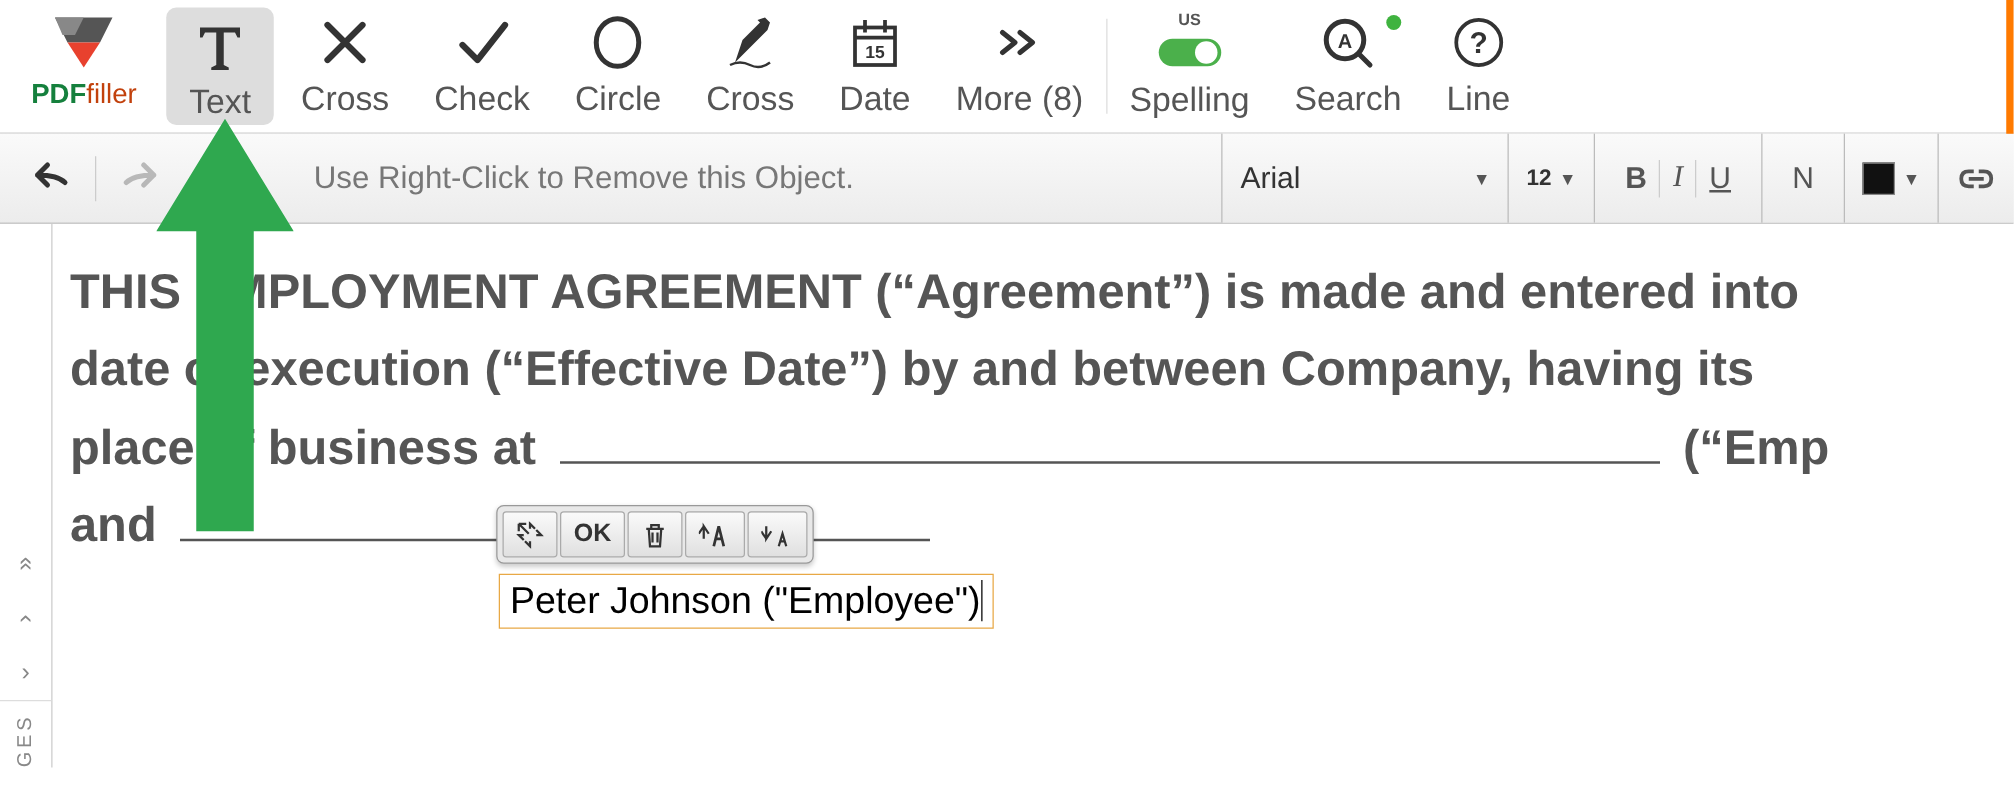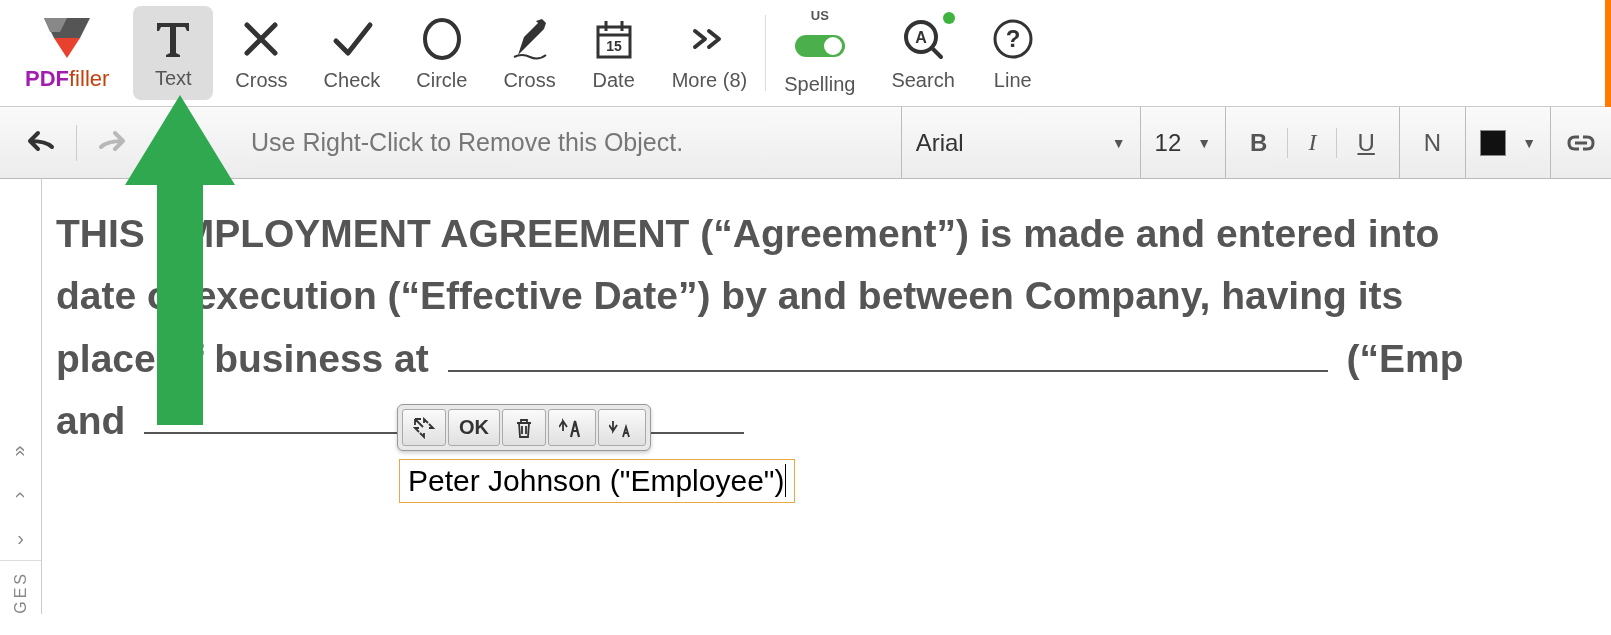--- a/index.html
+++ b/index.html
@@ -1,42 +1,42 @@
 <!DOCTYPE html>
 <html><head>
   <meta charset="utf-8">
   <style>
     * { margin: 0; padding: 0; box-sizing: border-box; }
     body { font-family: Arial, sans-serif; background: #fff; width: 1611px; height: 635px; overflow: hidden; position: relative; }
     
     
     .top-toolbar { display: flex; height: 107px; border-bottom: 1px solid #ccc; background: #fff; }
-    .tool-item { display: flex; flex-direction: column; align-items: center; justify-content: center; padding: 10px 18px; cursor: pointer; color: #555; position: relative; }
+    .tool-item { display: flex; flex-direction: column; align-items: center; padding: 10px 18px; cursor: pointer; color: #555; position: relative; }
     .tool-item.active { background: #ddd; border-radius: 8px; margin: 6px 4px; }
     .tool-item.logo { padding: 10px 20px 10px 25px; }
-    .tool-label { font-size: 20px; color: #555; margin-top: 6px; font-weight: normal; }
+    .tool-label { font-size: 27px; color: #555; margin-top: 6px; font-weight: normal; }
     .tool-icon { height: 48px; display: flex; align-items: center; justify-content: center; }
     .tool-divider { width: 1px; background: #ddd; margin: 15px 0; }
     .logo-text { font-size: 22px; margin-top: 4px; }
-    .logo-text .pdf { color: #a21caf; font-weight: bold; }
+    .logo-text .pdf { color: #15803d; font-weight: bold; }
     .logo-text .filler { color: #c2410c; }
     .spell-badge { font-size: 13px; font-weight: bold; color: #555; position: absolute; top: 8px; }
     
     
     .second-toolbar { display: flex; height: 72px; align-items: center; background: linear-gradient(#fafafa, #ececec); border-bottom: 1px solid #bbb; }
     .history-section { display: flex; align-items: center; padding: 0 18px; gap: 10px; }
     .hist-btn { padding: 8px; cursor: pointer; }
     .hist-div { width: 1px; height: 36px; background: #ccc; }
     .tooltip-bubble { display: flex; align-items: center; padding: 0 12px; gap: 12px; flex: 1; }
     .bubble-icon { width: 30px; height: 30px; background: #aaa; border-radius: 50%; display: flex; align-items: center; justify-content: center; color: #fff; font-size: 20px; font-weight: bold; }
     .tooltip-text { font-size: 25px; color: #777; margin-left: 44px; }
     .format-section { display: flex; align-items: center; height: 100%; }
-    .fmt-group { display: flex; align-items: center; height: 100%; border-left: 1px solid #bbb; padding: 0 14px; gap: 10px; background: linear-gradient(#fafafa, #ececec); }
+    .fmt-group { display: flex; align-items: center; height: 100%; border-left: 1px solid #bbb; padding: 0 14px; background: linear-gradient(#fafafa, #ececec); }
     .font-name { font-size: 24px; color: #333; width: 180px; }
-    .font-size { font-size: 24px; color: #333; }
+    .font-size { font-size: 18px; color: #333; font-weight: bold; }
     .fmt-btn { padding: 8px 10px; cursor: pointer; font-size: 24px; color: #555; }
     .fmt-btn.bold { font-weight: bold; }
     .fmt-btn.italic { font-style: italic; font-family: serif; }
     .fmt-btn.underline { text-decoration: underline; }
     .fmt-div { width: 1px; height: 30px; background: #ccc; }
     .color-swatch { width: 26px; height: 26px; background: #111; border: 1px solid #888; }
     .caret { font-size: 14px; color: #555; margin-left: 6px; }
     
     
     .doc-wrapper { display: flex; position: relative; }

